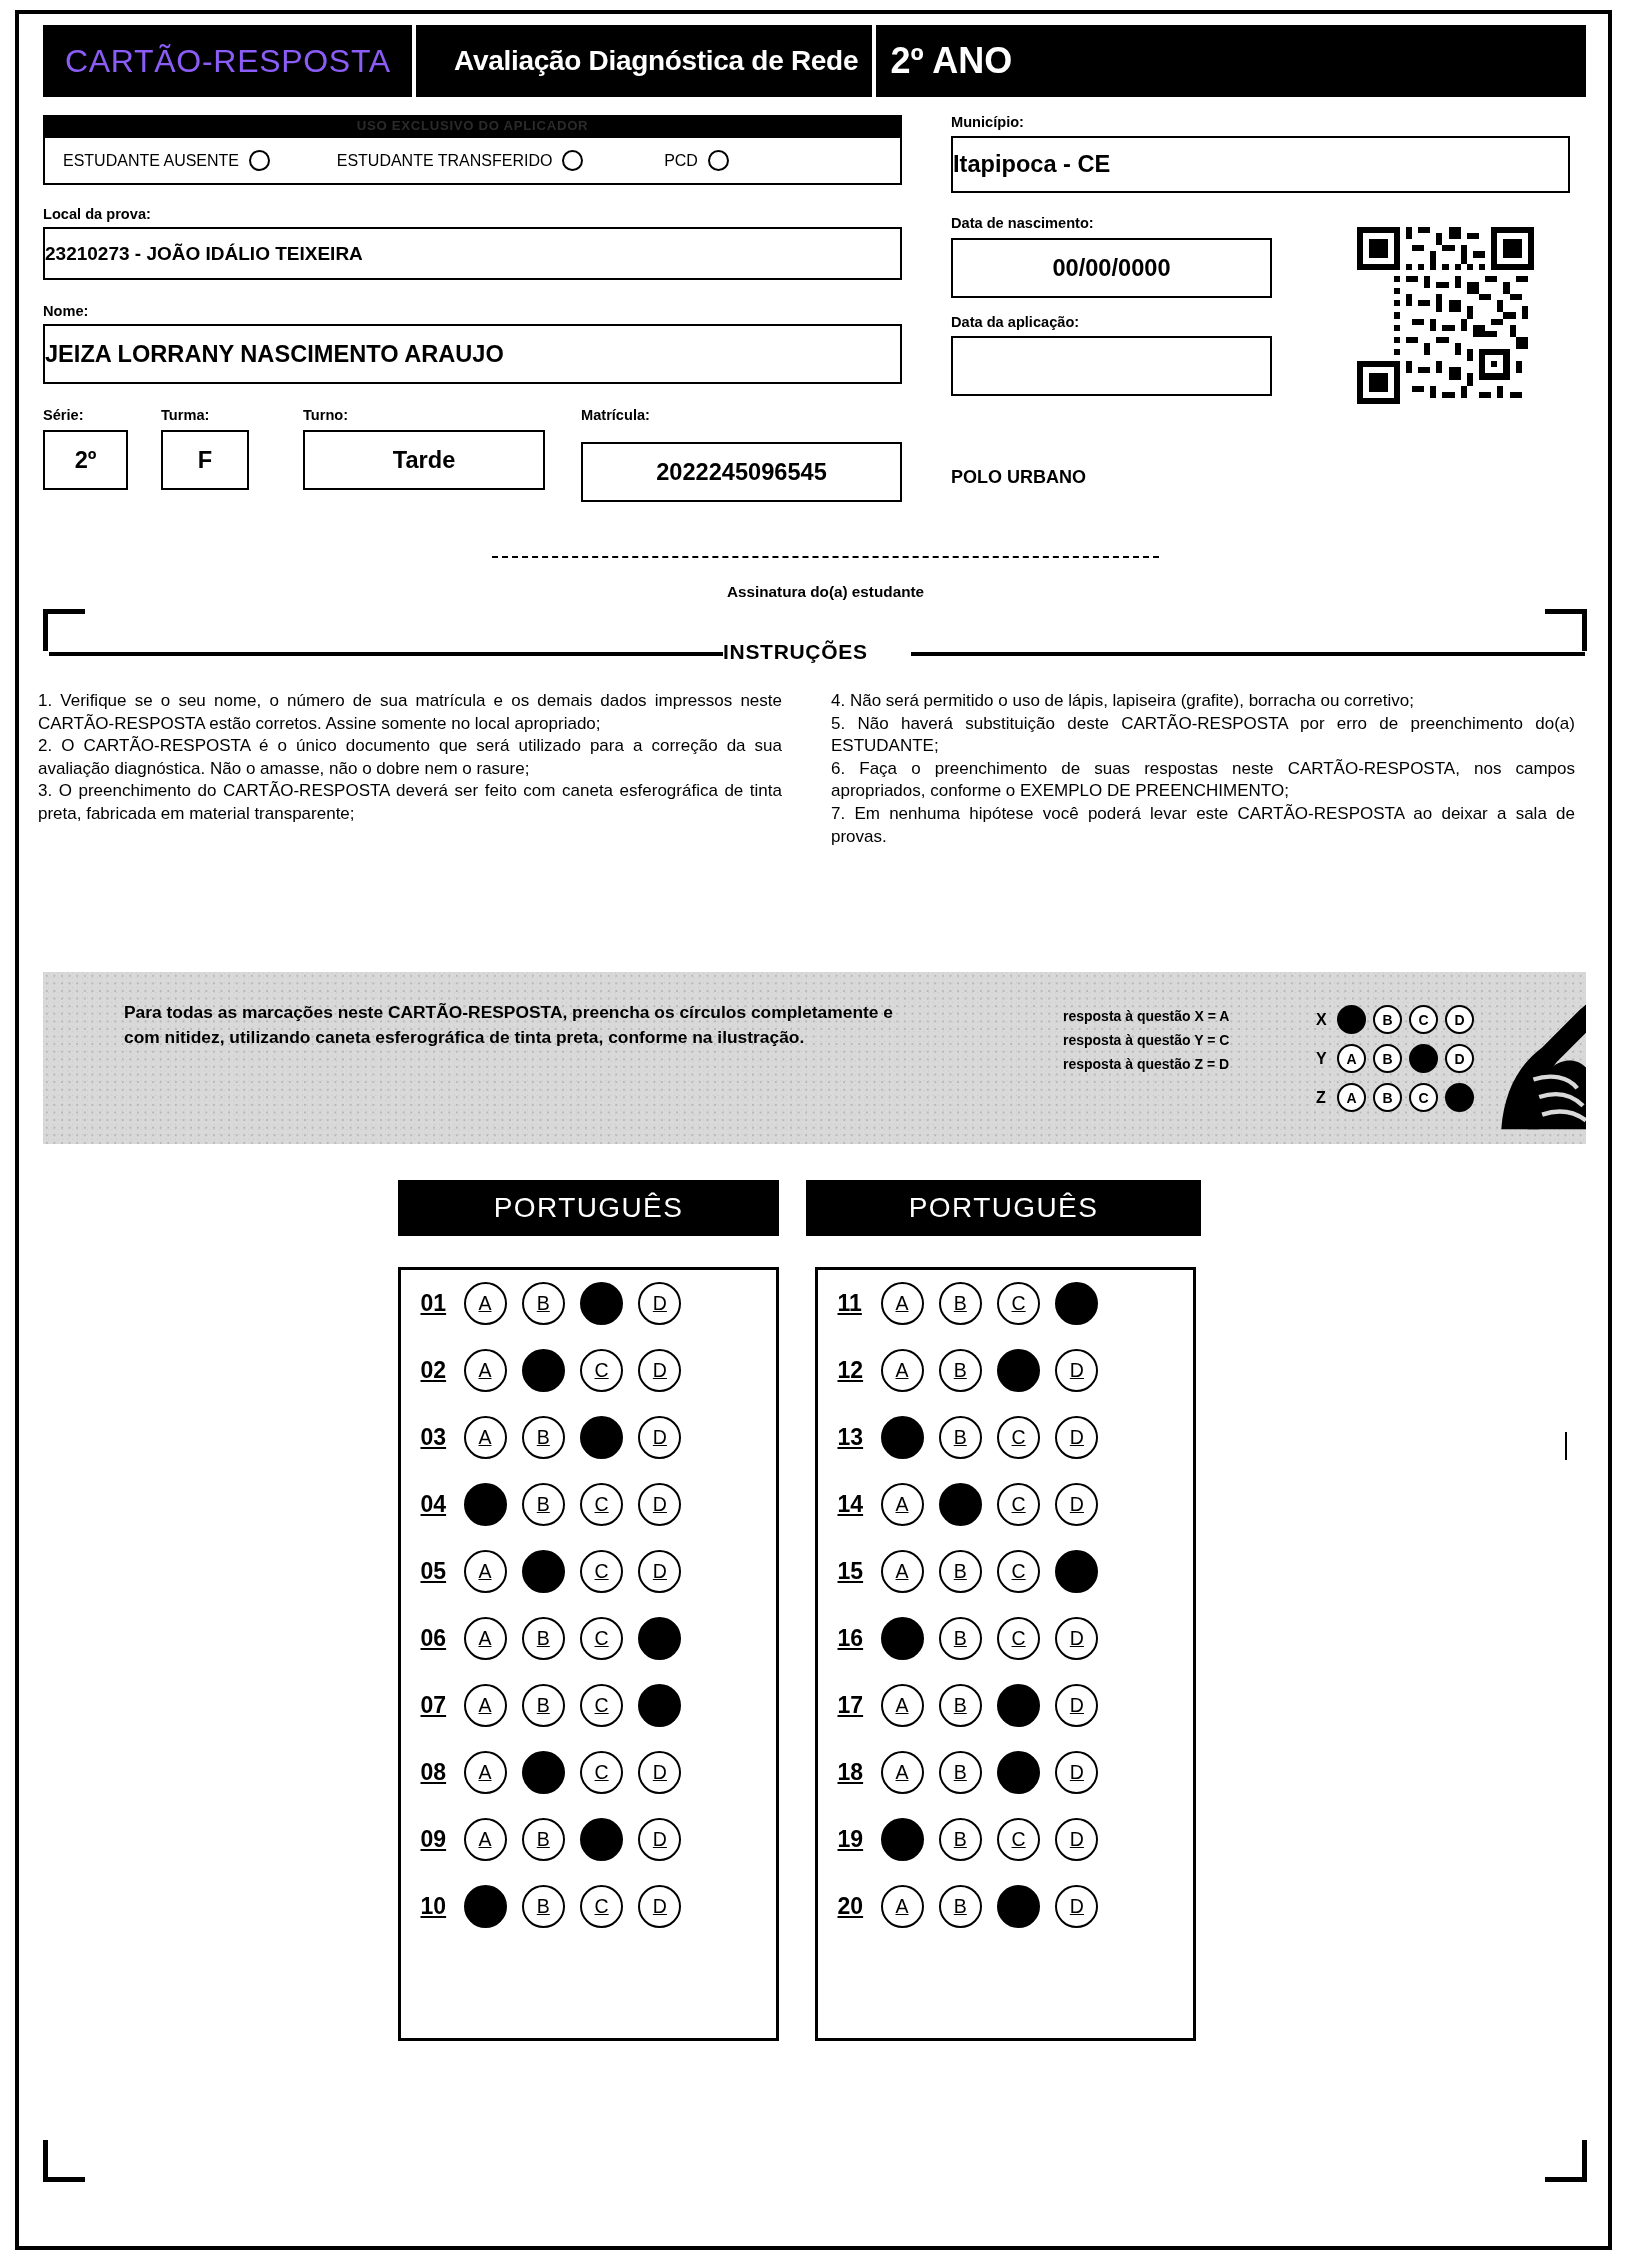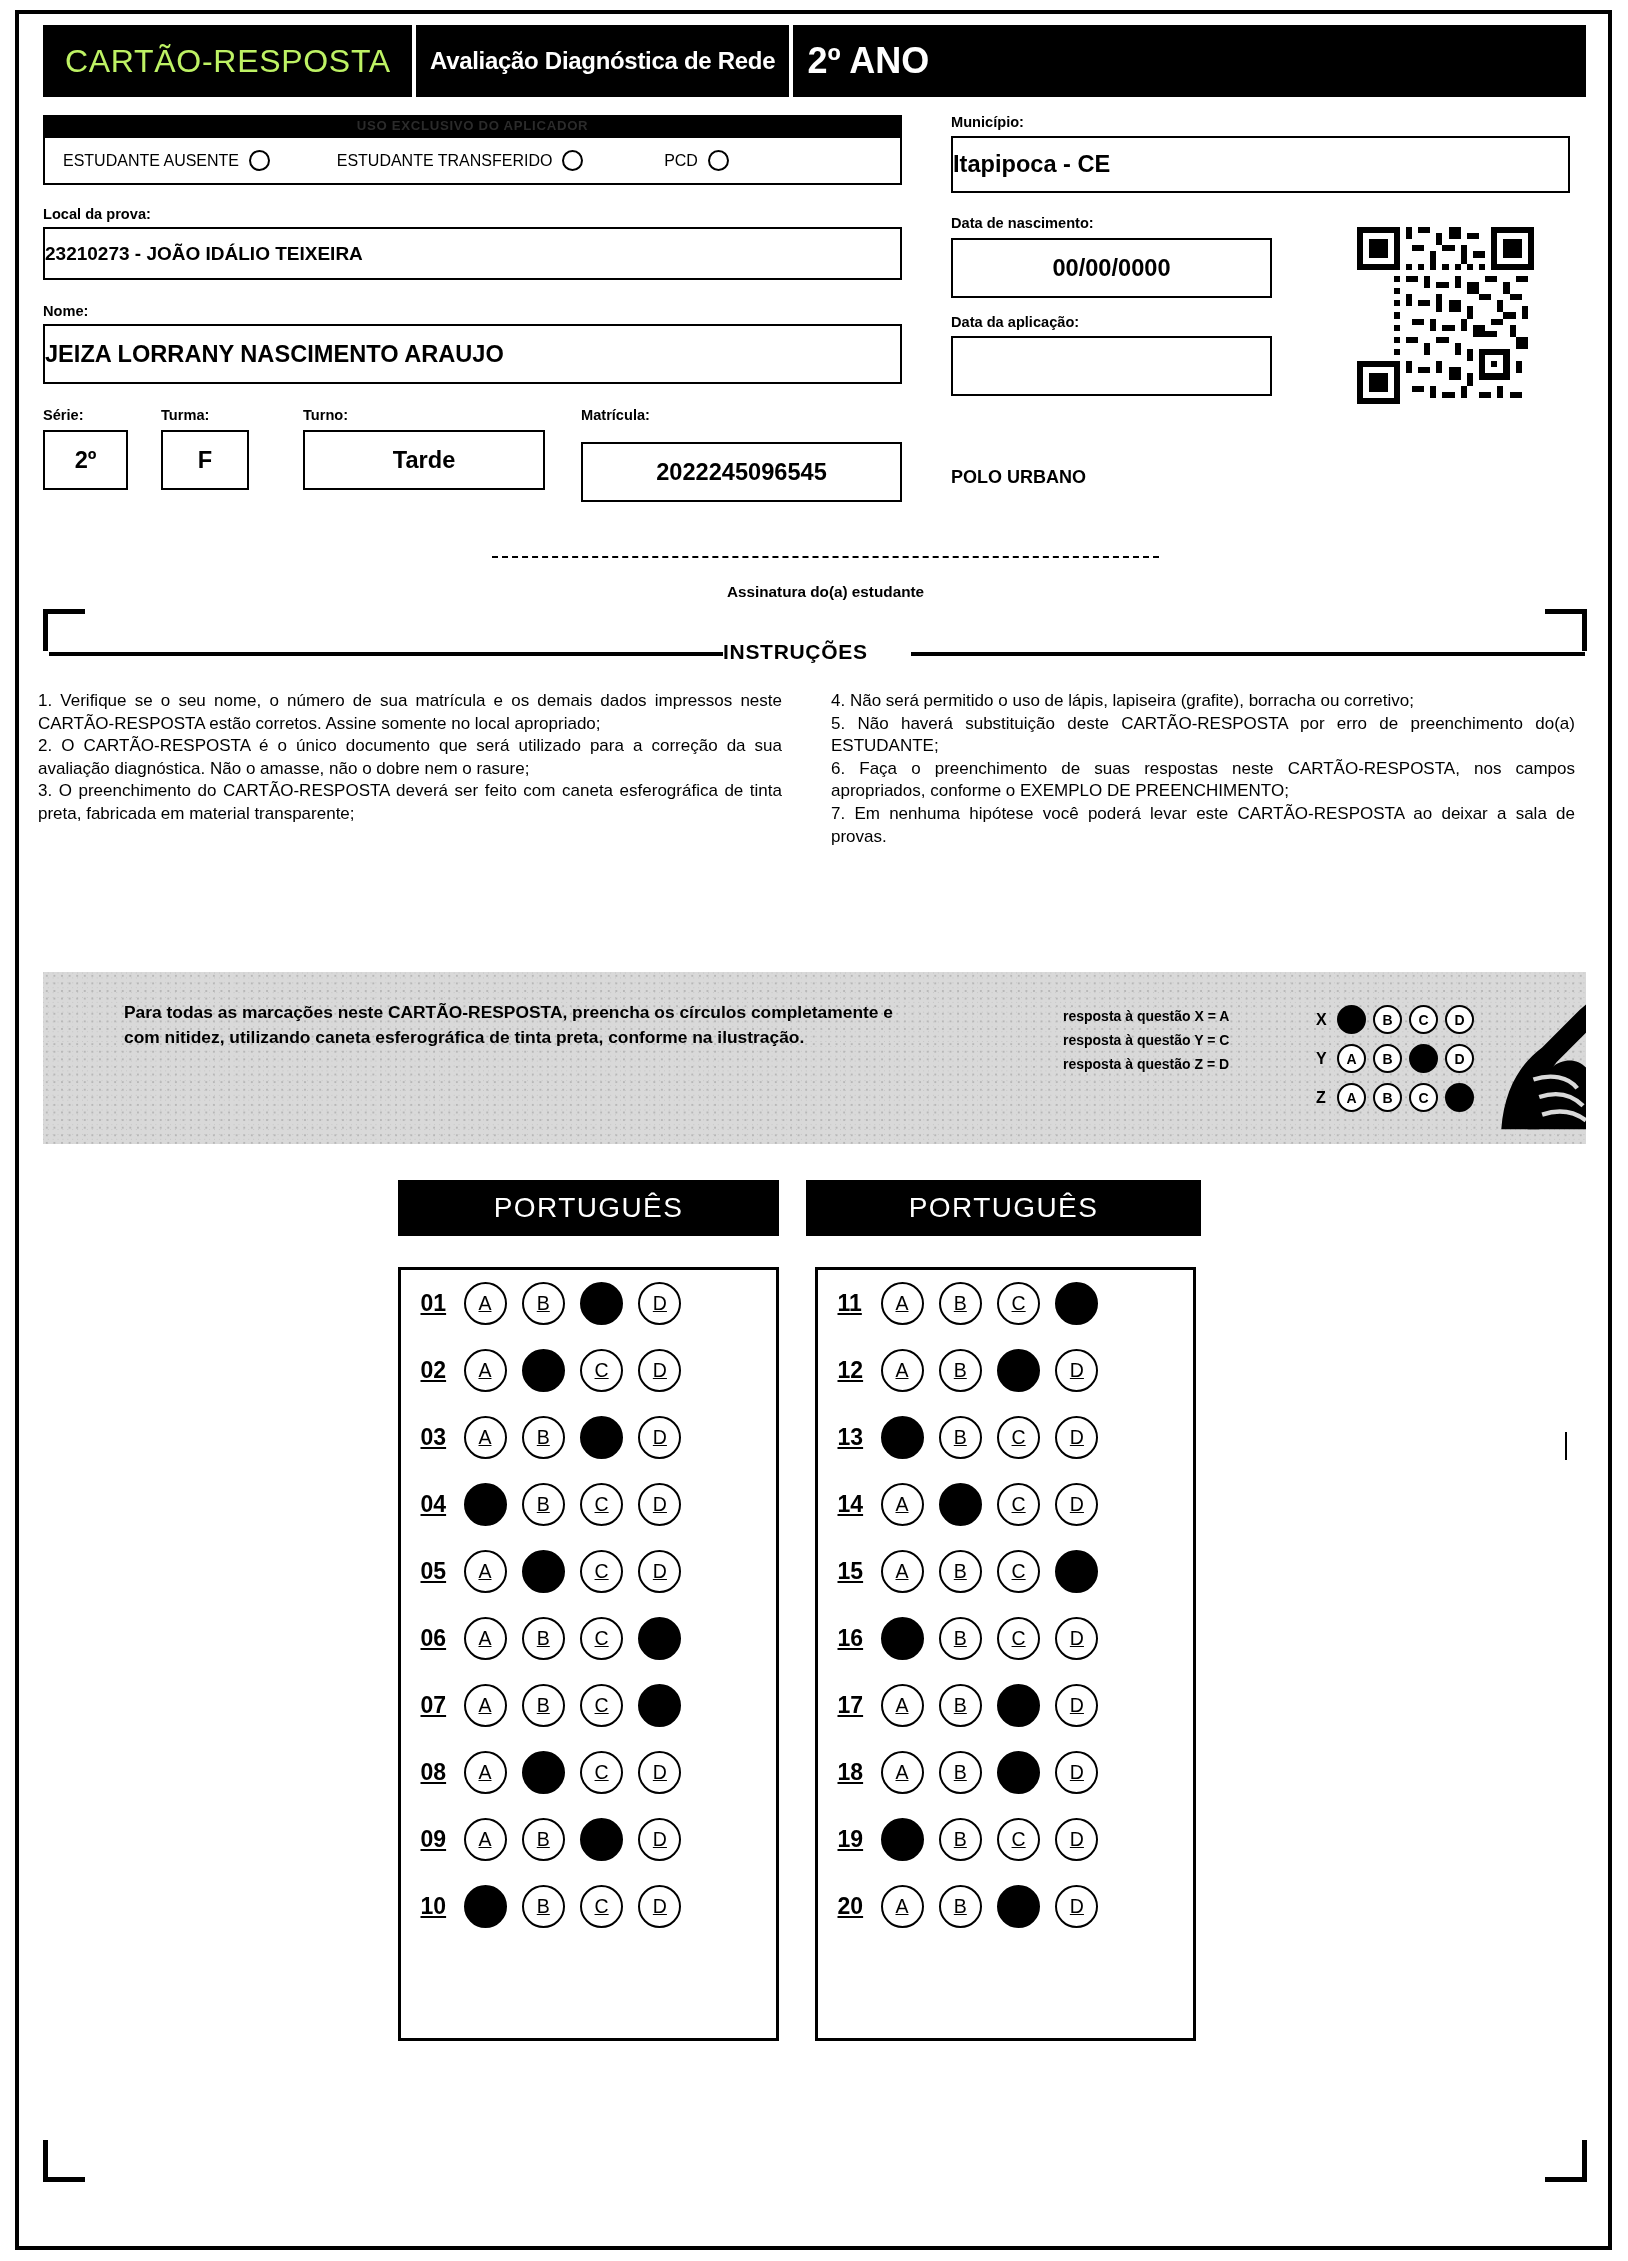--- a/index.html
+++ b/index.html
@@ -34,39 +34,40 @@
     left: 43px;
     top: 25px;
     width: 1543px;
     height: 72px;
     background: #000;
     display: flex;
     align-items: center;
     box-sizing: border-box;
   }
   .header-title1 {
-    color: #bef264;
+    color: #8b5cf6;
     font-size: 32px;
     letter-spacing: 0.7px;
     padding-left: 22px;
     padding-right: 21px;
     white-space: nowrap;
   }
   .header-sep {
     width: 4.2px;
     height: 72px;
     background: #fff;
   }
   .header-title2 {
     color: #fff;
-    font-size: 24px;
+    font-size: 28px;
     font-weight: bold;
     padding: 0 14px;
     white-space: nowrap;
     letter-spacing: -0.3px;
+    margin-left: 24px;
   }
   .header-title3 {
     color: #fff;
     font-size: 36px;
     font-weight: bold;
     padding: 0 14px;
     white-space: nowrap;
   }
 
   

